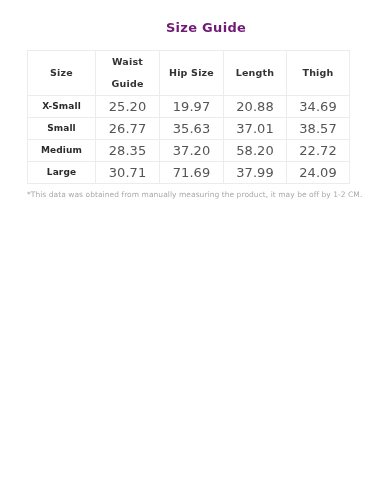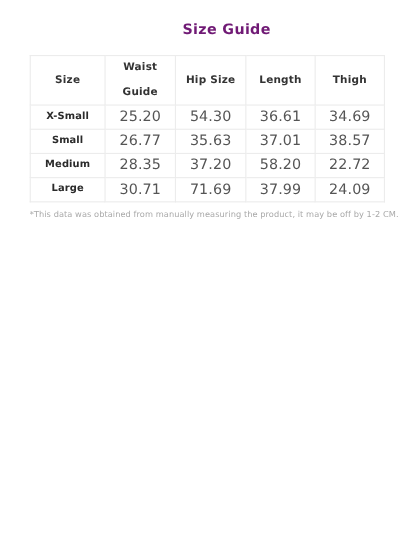--- a/index.html
+++ b/index.html
@@ -106,22 +106,22 @@
           <th>Waist Guide</th>
           <th>Hip Size</th>
           <th>Length</th>
           <th>Thigh</th>
         </tr>
       </thead>
       <tbody>
         <tr>
           <td class="size-label">X-Small</td>
           <td>25.20</td>
-          <td>54.30</td>
-          <td>36.61</td>
+          <td>19.97</td>
+          <td>20.88</td>
           <td>34.69</td>
         </tr>
         <tr>
           <td class="size-label">Small</td>
           <td>26.77</td>
           <td>35.63</td>
           <td>37.01</td>
           <td>38.57</td>
         </tr>
         <tr>

